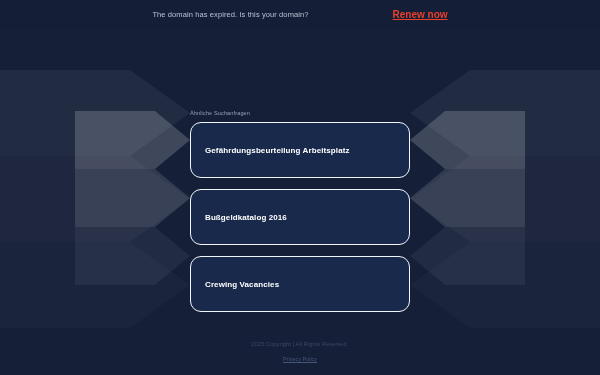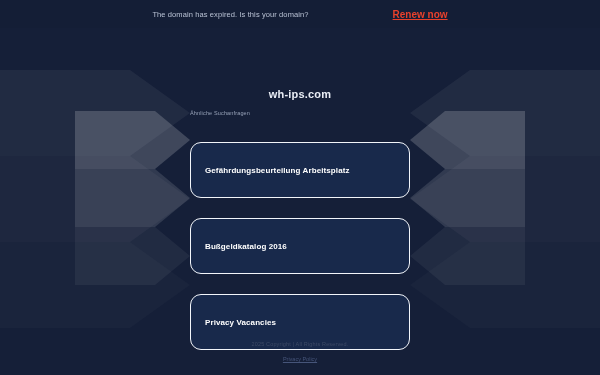--- a/index.html
+++ b/index.html
@@ -99,21 +99,20 @@
     height: 56px;
     margin-bottom: 11px;
     border: 1.3px solid #f2f5fa;
     border-radius: 11px;
     background: #182murky;
     background: #18294b;
     display: flex;
     align-items: center;
     padding-left: 14px;
     cursor: pointer;
-    margin-top: 20px;
   }
   .card-label {
     font-size: 8px;
     font-weight: 700;
     color: #ffffff;
     letter-spacing: .1px;
   }
 
   
   #footer {
@@ -170,33 +169,32 @@
   </g>
 </svg>
 
 <div id="notice-bar">
   <span id="notice-text">The domain has expired. Is this your domain?</span>
   <a id="notice-link">Renew now</a>
 </div>
 
 <div id="content">
 
-  <div id="domain-title">wh-ips.com</div>
 
   <div id="related-label">Ähnliche Suchanfragen</div>
 
   <div id="cards">
     <div class="card">
       <span class="card-label">Gefährdungsbeurteilung Arbeitsplatz</span>
     </div>
     <div class="card">
       <span class="card-label">Bußgeldkatalog 2016</span>
     </div>
     <div class="card">
-      <span class="card-label">Privacy Vacancies</span>
+      <span class="card-label">Crewing Vacancies</span>
     </div>
   </div>
 </div>
 
 <div id="footer">
   <div id="copyright">2025 Copyright | All Rights Reserved.</div>
   <a id="privacy-link">Privacy Policy</a>
 </div>
 
 </body></html>

